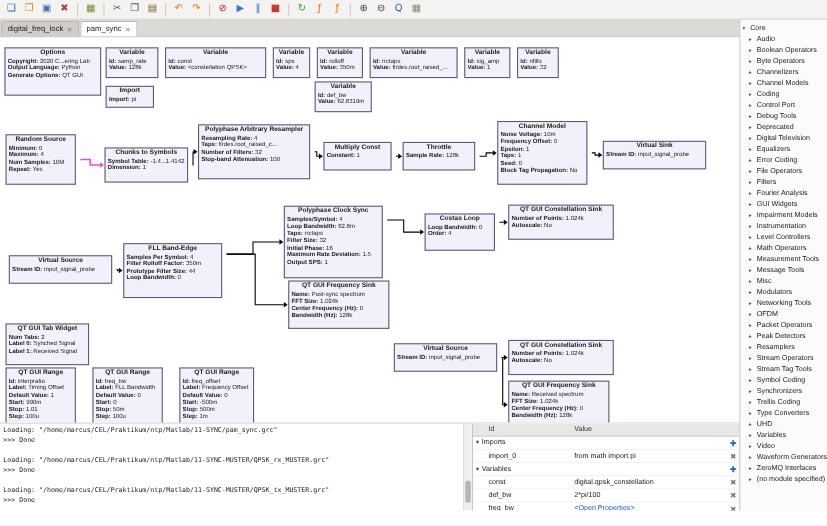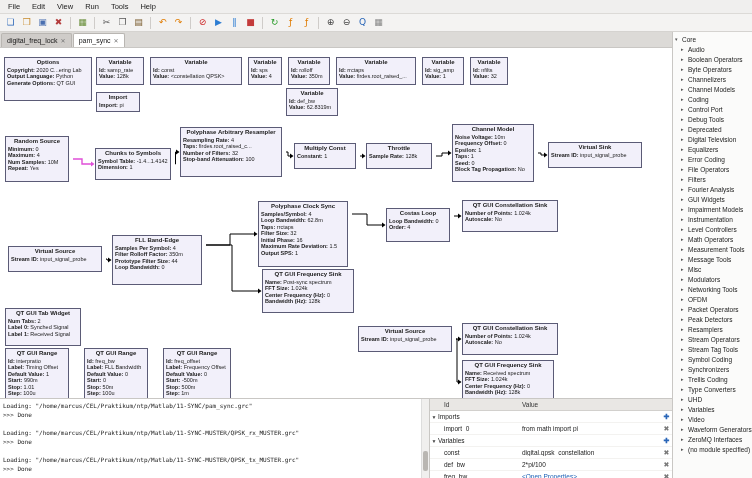--- a/index.html
+++ b/index.html
@@ -65,28 +65,20 @@
   .vval{flex:1;white-space:nowrap;overflow:hidden;color:#222;}
   .vval.link{color:#1a5fb4;}
   .vicon{width:11px;text-align:center;flex:none;font-size:7px;}
   .vplus{color:#2a66b8;font-weight:bold;}
   .vx{color:#777;}
 </style>
 </head>
 <body>
 
 <div id="window">
-  <div id="menubar">
-      <div class="mitem">File</div>
-      <div class="mitem">Edit</div>
-      <div class="mitem">View</div>
-      <div class="mitem">Run</div>
-      <div class="mitem">Tools</div>
-      <div class="mitem">Help</div>
-    </div>
   <div id="toolbar">
       <button class="tbtn">
         <span class="tglyph" style="color: rgb(42, 102, 184);">❏</span>
       </button>
       <button class="tbtn">
         <span class="tglyph" style="color: rgb(199, 138, 43);">❒</span>
       </button>
       <button class="tbtn">
         <span class="tglyph" style="color: rgb(74, 111, 176);">▣</span>
       </button>

